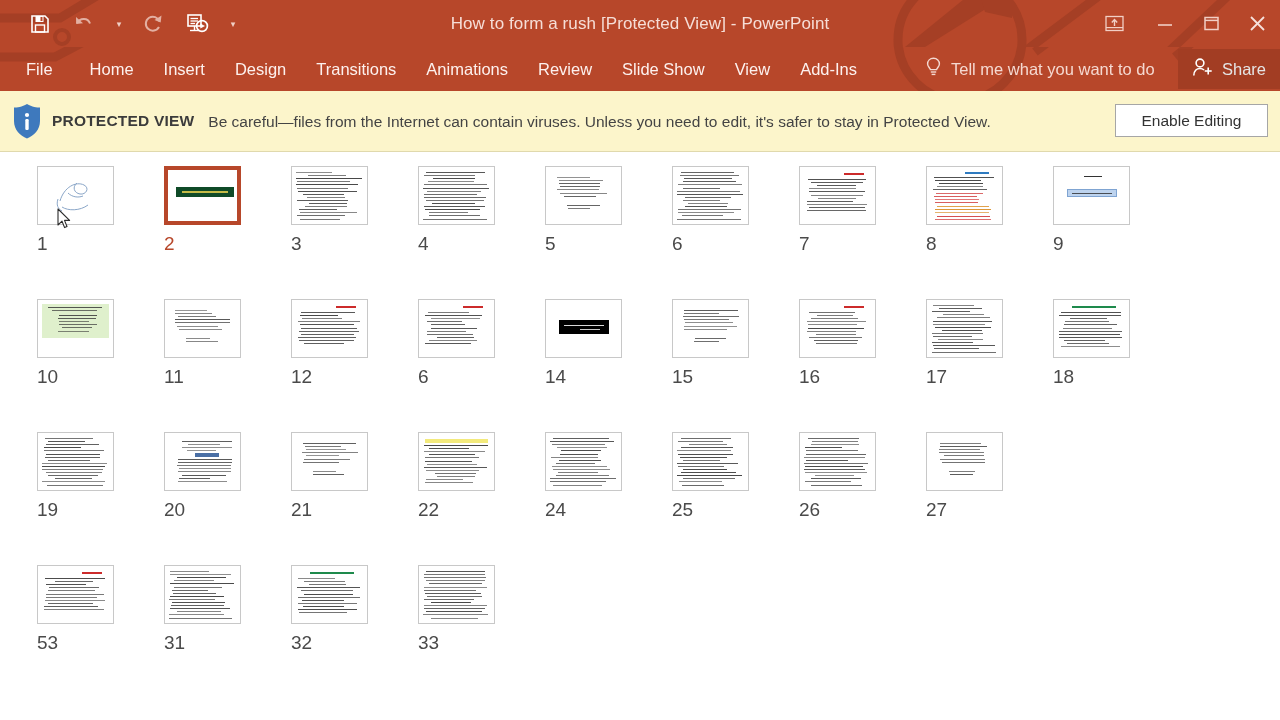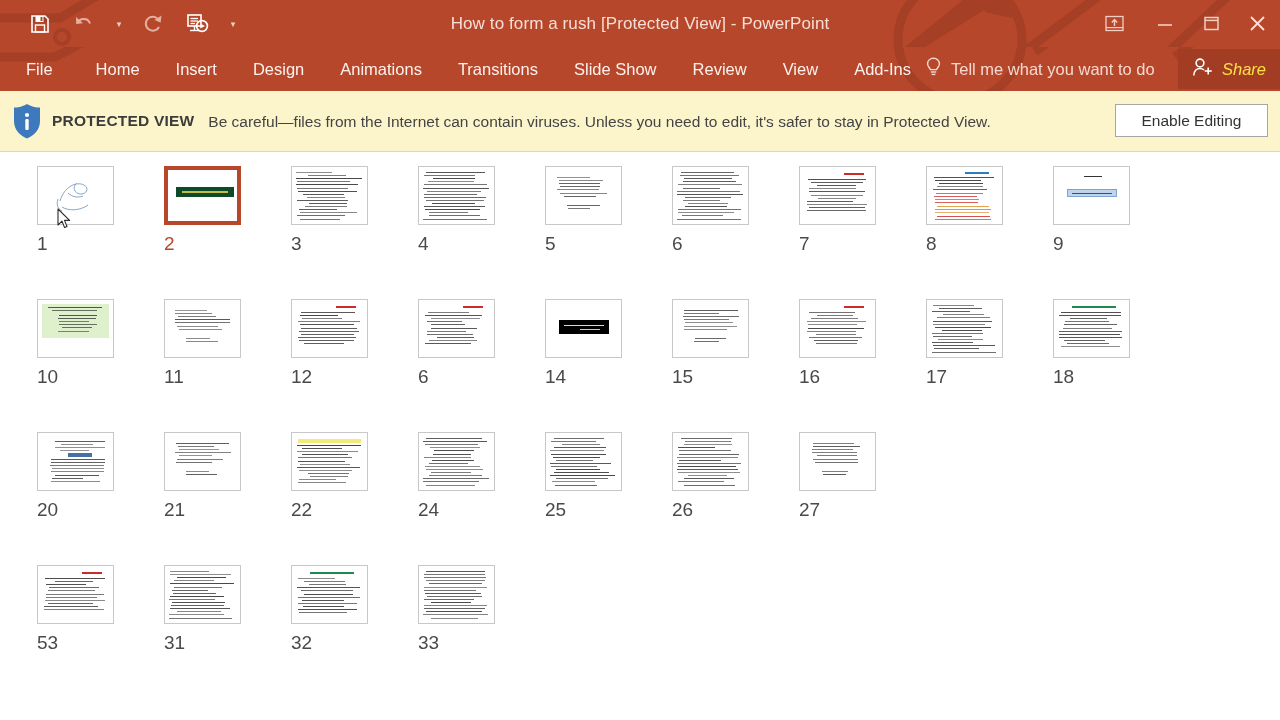--- a/index.html
+++ b/index.html
@@ -71,21 +71,20 @@
     position: relative;
     height: 44px;
     background: #b7472a;
     overflow: hidden;
   }
   .rb-pattern { position: absolute; inset: 0; pointer-events: none; }
   .tabs {
     position: absolute; left: 0; top: 0; height: 44px;
     display: flex; align-items: center;
     z-index: 3;
-    gap: 6px;
   }
   .tab {
     color: #fdf1ee;
     font-size: 16.5px;
     padding: 0 15px;
     height: 44px;
     line-height: 44px;
     white-space: nowrap;
   }
   .tab.file { padding-left: 26px; padding-right: 22px; }
@@ -101,21 +100,21 @@
     white-space: nowrap;
   }
   .share {
     position: absolute; right: 0; top: 2px;
     height: 40px;
     background: #a23d23;
     display: flex; align-items: center; gap: 8px;
     padding: 0 14px 0 14px;
     z-index: 3;
   }
-  .share-text { color: #fde047; font-size: 16.5px; font-style: italic; }
+  .share-text { color: #e5e5e5; font-size: 16.5px; }
 
   
   .pv-bar {
     position: relative;
     height: 61px;
     background: #fcf5cb;
     border-bottom: 1px solid #e0d9ad;
     display: flex; align-items: center;
     padding-left: 10px;
   }
@@ -294,24 +293,24 @@
       <path d="M40 -5 L95 -5"></path>
     </g>
     <path d="M905 -2 L975 -60 L995 -44 L925 0 Z" fill="#a53f25"></path>
   </svg>
 
   <div class="tabs">
     <div class="tab file">File</div>
     <div class="tab">Home</div>
     <div class="tab">Insert</div>
     <div class="tab">Design</div>
+    <div class="tab">Transitions</div>
     <div class="tab">Animations</div>
-    <div class="tab">Transitions</div>
+    <div class="tab">Review</div>
     <div class="tab">Slide Show</div>
-    <div class="tab">Review</div>
     <div class="tab">View</div>
     <div class="tab">Add-Ins</div>
   </div>
 
   <div class="tellme">
     <span>
       <svg width="17" height="20" viewBox="0 0 17 20">
           <path d="M8.5 1.3 C4.9 1.3 2.6 3.9 2.6 6.9 C2.6 9.3 4.6 10.6 5.4 12.6 L11.6 12.6 C12.4 10.6 14.4 9.3 14.4 6.9 C14.4 3.9 12.1 1.3 8.5 1.3 Z" fill="none" stroke="#f5d9d1" stroke-width="1.4"></path>
           <line x1="5.8" y1="15" x2="11.2" y2="15" stroke="#f5d9d1" stroke-width="1.4"></line>
           <line x1="6.6" y1="17.4" x2="10.4" y2="17.4" stroke="#f5d9d1" stroke-width="1.4"></line>
@@ -672,20 +671,43 @@
             <div class="tline" style="left:7.2500225613248865px;top:46.1px;width:58.770669164895665px;background:#333;opacity:0.559114011941702"></div>
           </div>
         </div>
         <div class="num">18</div>
       </div>
     </div>
   <div class="grid-row" id="row2">
       <div class="cell">
         <div class="thumb-wrap">
           <div class="thumb">
+            <div class="tline" style="left:7.4494884946149895px;top:5px;width:47.19742066241934px;background:#333;opacity:0.6784207822170629"></div>
+            <div class="tline" style="left:9.813543723096146px;top:8.1px;width:36.71916292647611px;background:#333;opacity:0.8344218266853659"></div>
+            <div class="tline" style="left:8.126753358206702px;top:11.2px;width:53.12035065024557px;background:#333;opacity:0.7746288683794774"></div>
+            <div class="tline" style="left:6.093960539225589px;top:14.3px;width:37.23312931150195px;background:#333;opacity:0.8985953156521191"></div>
+            <div class="tline" style="left:5.642642950210828px;top:17.4px;width:60.80801335338929px;background:#333;opacity:0.6798722906669582"></div>
+            <div class="tline" style="left:7.56893762108205px;top:20.5px;width:54.46476371095487px;background:#333;opacity:0.8558326200934061"></div>
+            <div class="tline" style="left:6.734606169837023px;top:23.6px;width:55.532309040645764px;background:#333;opacity:0.7799734073561922"></div>
+            <div class="tline" style="left:10.02311502457808px;top:26.7px;width:42.020470830806794px;background:#333;opacity:0.7361851389095592"></div>
+            <div class="tline" style="left:4.402479819221382px;top:29.8px;width:64.95060262540592px;background:#333;opacity:0.5696366066487827"></div>
+            <div class="tline" style="left:4.3174737126006715px;top:32.900000000000006px;width:62.63374231986909px;background:#333;opacity:0.8872937518951403"></div>
+            <div class="tline" style="left:4.36305928079001px;top:36px;width:60.513495155732386px;background:#333;opacity:0.6257437030708275"></div>
+            <div class="tline" style="left:7.81125053161707px;top:39.1px;width:55.78561661184813px;background:#333;opacity:0.6102057530983075"></div>
+            <div class="tline" style="left:9.533389678407676px;top:42.2px;width:50.67615969179906px;background:#333;opacity:0.7388044781680038"></div>
+            <div class="tline" style="left:17.09844457553529px;top:45.300000000000004px;width:36.634369126657866px;background:#333;opacity:0.7592881355581227"></div>
+            <div class="tline" style="left:4.008468670530347px;top:48.4px;width:62.90364251583688px;background:#333;opacity:0.5565018562216211"></div>
+            <div class="tline" style="left:8.805508597680657px;top:51.5px;width:56.045268497190776px;background:#333;opacity:0.6745897229683578"></div>
+          </div>
+        </div>
+        <div class="num">19</div>
+      </div>
+      <div class="cell">
+        <div class="thumb-wrap">
+          <div class="thumb">
             <div class="tline" style="left:17.182350560164668px;top:8px;width:49.330835719040266px;background:#444;opacity:0.8600766026352176"></div>
             <div class="tline" style="left:23.467918581740747px;top:11.1px;width:31.34182079478451px;background:#444;opacity:0.6013592809584225"></div>
             <div class="tline" style="left:17.030222029540237px;top:14.2px;width:49.93050337012228px;background:#444;opacity:0.6001898568153593"></div>
             <div class="tline" style="left:22.210375301181198px;top:17.3px;width:29.170883713918013px;background:#444;opacity:0.5650978574926285"></div>
             <div class="tband" style="left:30px;top:20px;width:24px;height:4px;background:#4a6fa5"></div>
             <div class="tline" style="left:12.526644240373495px;top:26px;width:54.89857079315407px;background:#444;opacity:0.8847023721271399"></div>
             <div class="tline" style="left:13.108728781125214px;top:29.1px;width:53.660209058376836px;background:#444;opacity:0.8264289998541671"></div>
             <div class="tline" style="left:12.435115157575131px;top:32.2px;width:53.15183941460565px;background:#444;opacity:0.7097187272851443"></div>
             <div class="tline" style="left:13.911013161884654px;top:35.3px;width:51.97910733716708px;background:#444;opacity:0.5997892358762329"></div>
             <div class="tline" style="left:12.959580808958888px;top:38.4px;width:52.750680314444985px;background:#444;opacity:0.6409335414373232"></div>

